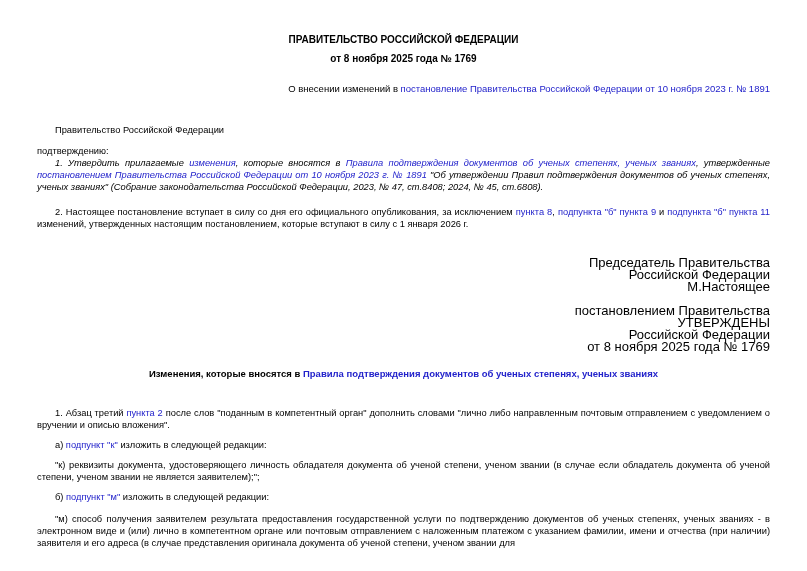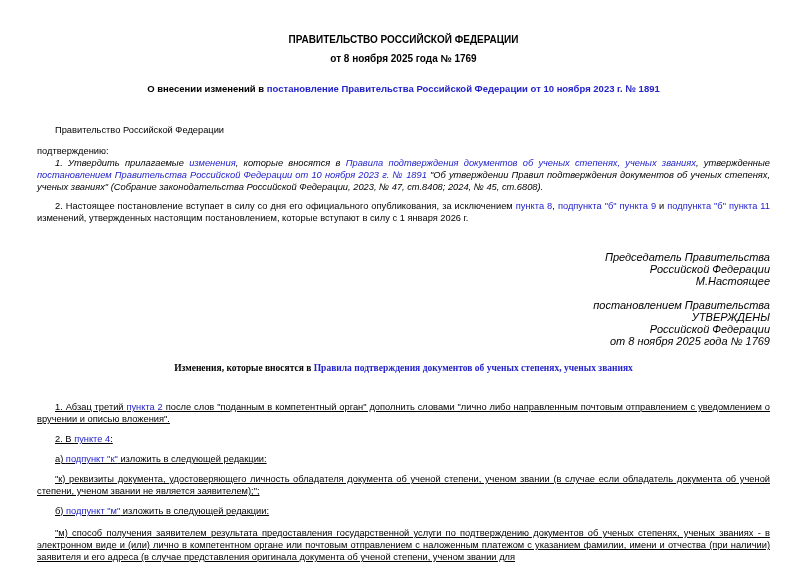--- a/index.html
+++ b/index.html
@@ -10,41 +10,40 @@
     background: #ffffff;
     overflow: hidden;
     font-family: "Liberation Sans", sans-serif;
     color: #000000;
     box-sizing: border-box;
     padding: 34px 37px 7px 37px;
   }
   .h-line { font-size: 10px; line-height: 12px; font-weight: bold; text-align: center; }
   .h-type { margin-top: 11px; }
   .h-date { margin-top: 7px; }
-  .doc-title { margin-top: 18px; font-size: 9.5px; line-height: 12px; font-weight: bold; text-align: center; }
+  .doc-title { margin-top: 18px; font-size: 9.5px; line-height: 12px; font-weight: normal; text-align: right; }
   .para {
     font-size: 9.3px;
     line-height: 12px;
     text-align: justify;
     text-indent: 18px;
   }
   .intro { margin-top: 29px; }
   .resolves { margin-top: 9px; text-indent: 0; text-align: left; }
   .p1 { margin-top: 0; font-style: italic; }
-  .p2 { margin-top: 7px; }
+  .p2 { margin-top: 13px; }
   .right-block {
-    font-size: 11px;
+    font-size: 13px;
     line-height: 12px;
     text-align: right;
-    font-style: italic;
   }
   .sig-block { margin-top: 27px; }
   .appr-block { margin-top: 12px; }
-  .annex-heading { margin-top: 15px; font-size: 9.5px; line-height: 12px; font-weight: bold; text-align: center; font-family: Liberation Serif, serif; }
-  .annex-item { margin-top: 8px; text-decoration: underline; }
+  .annex-heading { margin-top: 15px; font-size: 9.5px; line-height: 12px; font-weight: bold; text-align: center; }
+  .annex-item { margin-top: 8px; }
   .annex-first { margin-top: 27px; }
   .annex-last { margin-top: 10px; }
   .lnk { color: #2323cb; }
   .doc-title .lnk, .annex-heading .lnk { color: #2323cb; }
 </style>
 </head>
 <body>
 
 <div class="page">
 
@@ -67,19 +66,18 @@
   <div class="right-block appr-block">
     <div>постановлением Правительства</div>
     <div>УТВЕРЖДЕНЫ</div>
     <div>Российской Федерации</div>
     <div>от 8 ноября 2025 года № 1769</div>
   </div>
 
   <div class="annex-heading"><span>Изменения, которые вносятся в </span><span class="lnk">Правила подтверждения документов об ученых степенях, ученых званиях</span></div>
 
   <div class="para annex-item annex-first"><span>1. Абзац третий </span><span class="lnk">пункта 2</span><span> после слов "поданным в компетентный орган" дополнить словами "лично либо направленным почтовым отправлением с уведомлением о вручении и описью вложения".</span></div>
-  <div class="para annex-item"><span>2. В </span><span class="lnk">пункте 4</span><span>:</span></div>
   <div class="para annex-item"><span>а) </span><span class="lnk">подпункт "к"</span><span> изложить в следующей редакции:</span></div>
   <div class="para annex-item"><span>"к) реквизиты документа, удостоверяющего личность обладателя документа об ученой степени, ученом звании (в случае если обладатель документа об ученой степени, ученом звании не является заявителем);";</span></div>
   <div class="para annex-item"><span>б) </span><span class="lnk">подпункт "м"</span><span> изложить в следующей редакции:</span></div>
   <div class="para annex-item annex-last"><span>"м) способ получения заявителем результата предоставления государственной услуги по подтверждению документов об ученых степенях, ученых званиях - в электронном виде и (или) лично в компетентном органе или почтовым отправлением с наложенным платежом с указанием фамилии, имени и отчества (при наличии) заявителя и его адреса (в случае представления оригинала документа об ученой степени, ученом звании для</span></div>
 
 </div>
 
 </body></html>

